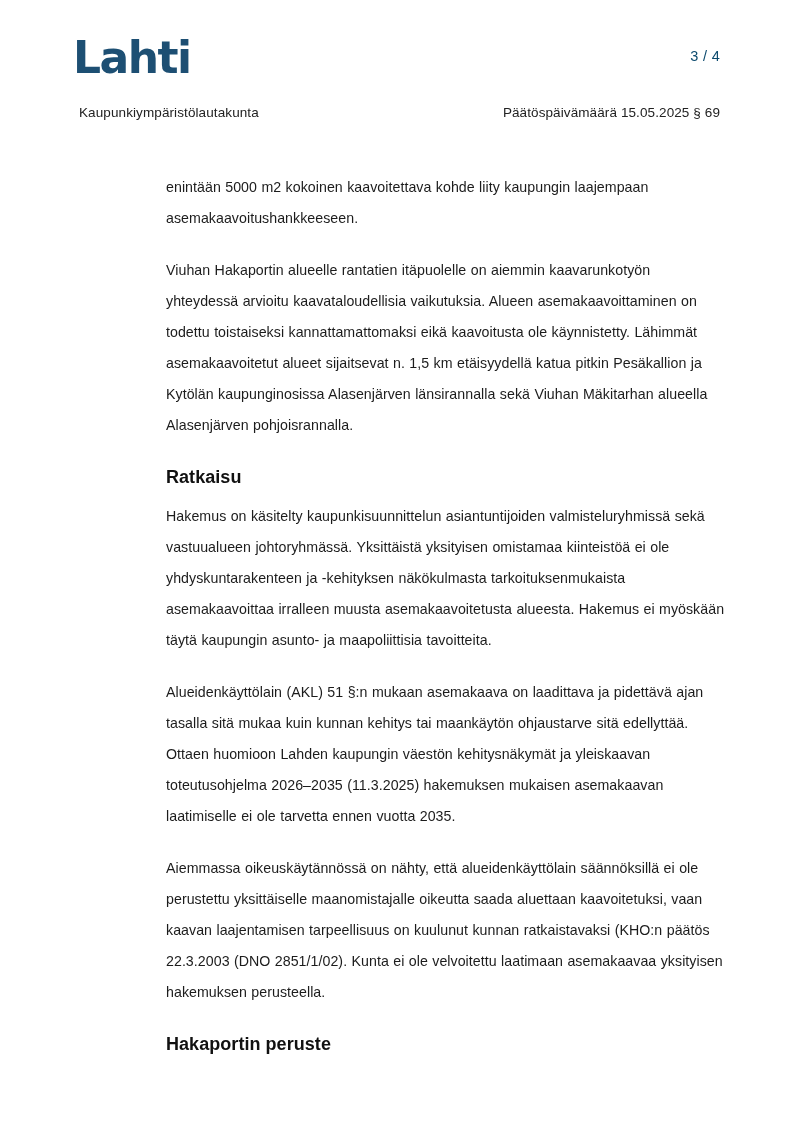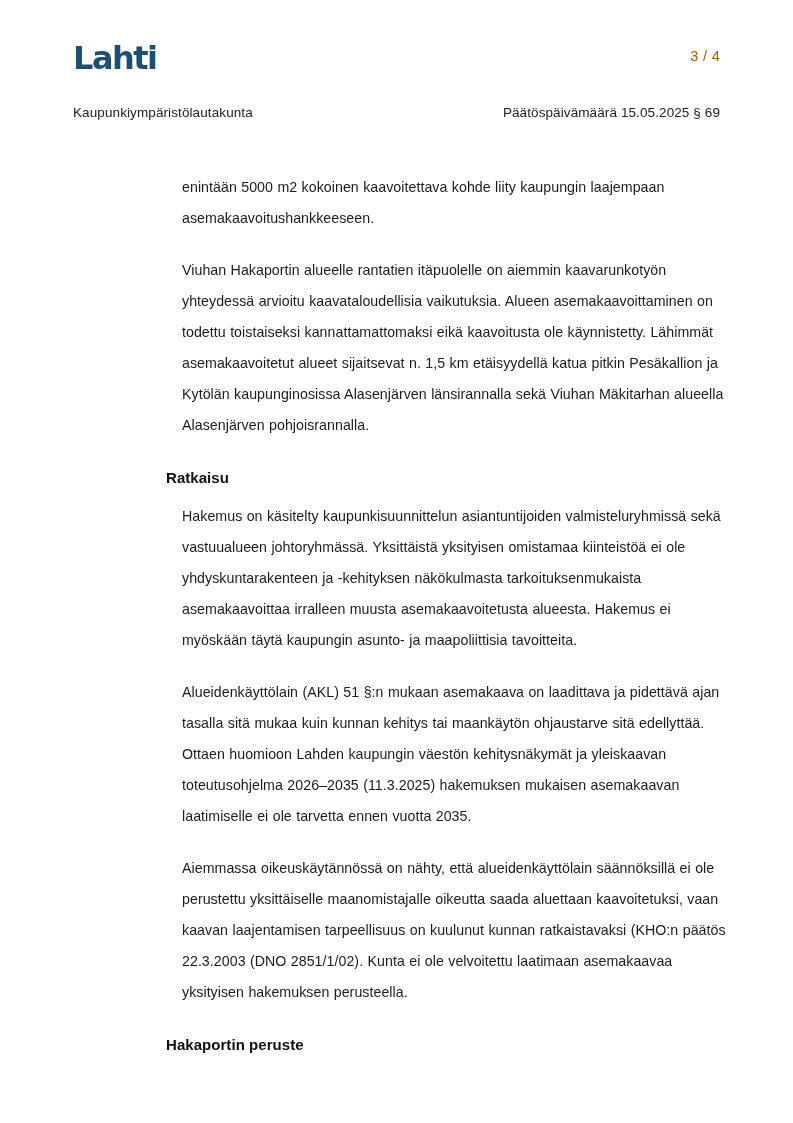--- a/index.html
+++ b/index.html
@@ -29,49 +29,49 @@
     left: 73px;
     right: 73px;
     height: 48px;
   }
   .logo {
     position: absolute;
     left: 0;
     top: 0;
     font-family: "DejaVu Sans", sans-serif;
     font-weight: 700;
-    font-size: 32px;
+    font-size: 44px;
     letter-spacing: -1.5px;
     color: #1d4f73;
     line-height: 44px;
   }
   .page-number {
     position: absolute;
     right: 0;
     top: 12px;
     font-size: 14.5px;
-    color: #a16207;
+    color: #0c4a6e;
     letter-spacing: 0.3px;
     margin-left: 44px;
   }
 
   
   .meta-row {
     position: absolute;
     top: 105px;
     left: 73px;
     right: 73px;
     height: 20px;
     font-size: 13.5px;
     color: #222222;
     letter-spacing: 0.1px;
   }
   .meta-left {
     position: absolute;
-    left: 0;
+    left: 6px;
     top: 0;
     text-align: right;
   }
   .meta-right {
     position: absolute;
     right: 0;
     top: 0;
     white-space: nowrap;
   }
 
@@ -79,30 +79,30 @@
   .content {
     position: absolute;
     top: 172px;
     left: 166px;
     width: 560px;
   }
   .para {
     font-size: 14.2px;
     line-height: 31px;
     color: #1c1c1c;
-    margin: 0 0 21px 16px;
+    margin: 0 0 21px 0;
     letter-spacing: 0.05px;
     text-align: left;
     word-spacing: 0.4px;
   }
   .para:last-child {
     margin-bottom: 0;
   }
   .heading {
-    font-size: 15px;
+    font-size: 18px;
     line-height: 31px;
     font-weight: 700;
     color: #111111;
     margin: 0 0 8px 0;
     letter-spacing: 0.05px;
   }
   .heading.spaced {
     margin-top: 10px;
   }
 </style>

